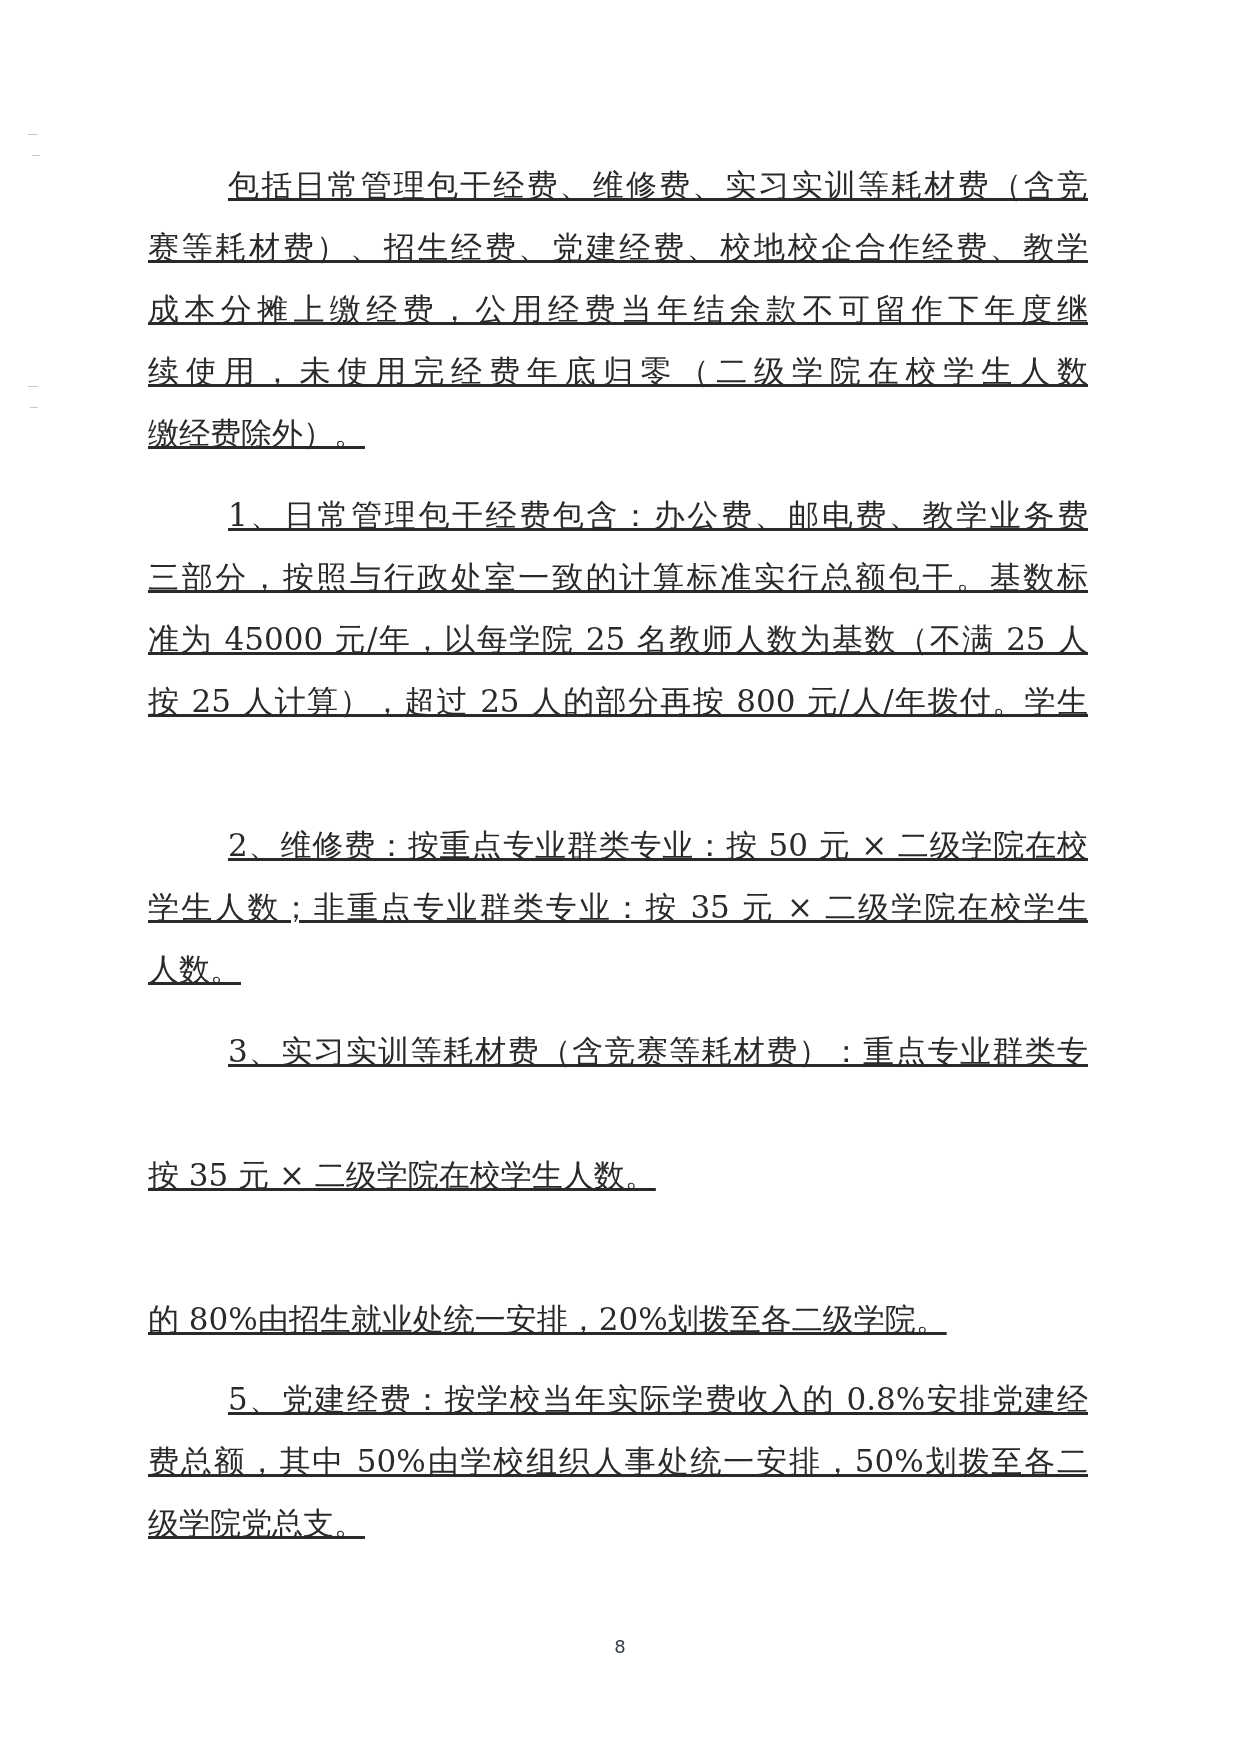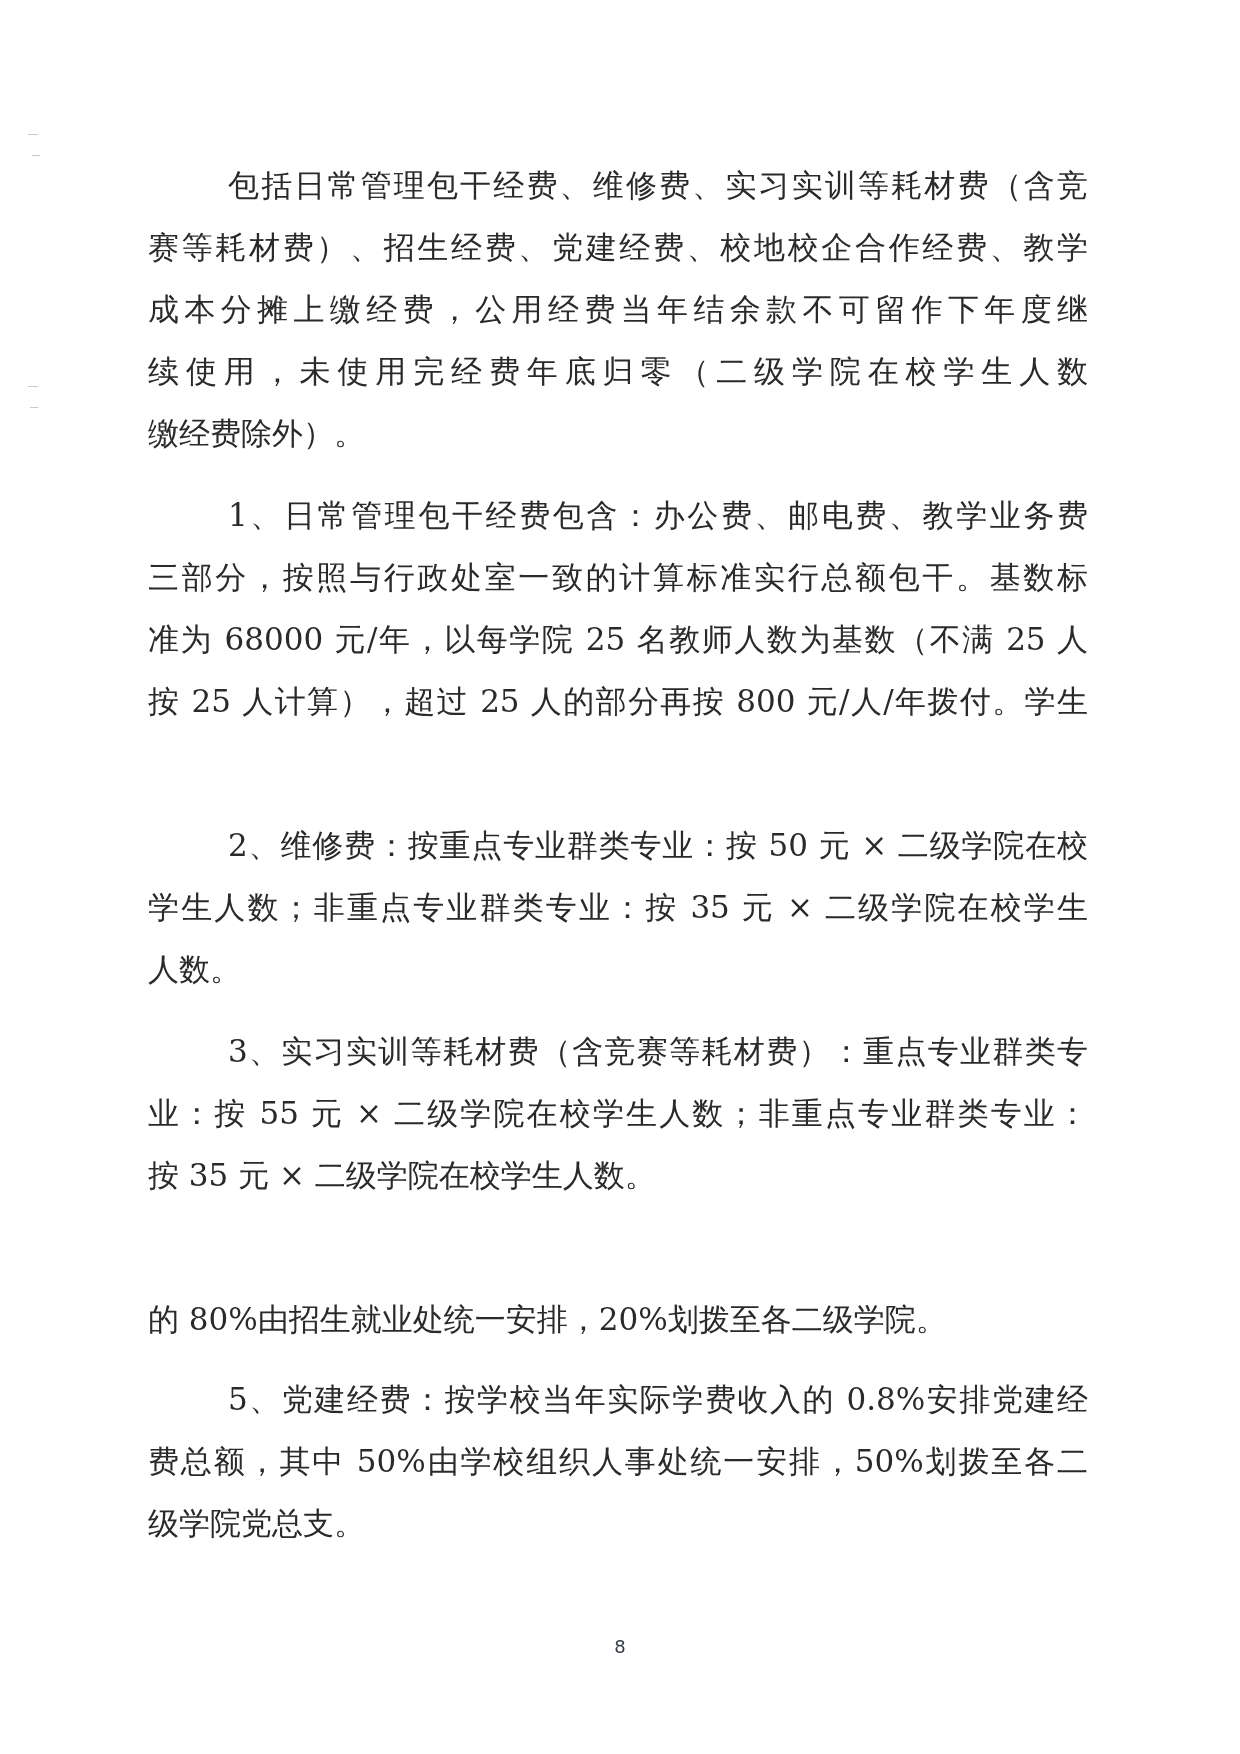--- a/index.html
+++ b/index.html
@@ -26,20 +26,21 @@
       position: absolute;
       left: 148px;
       width: 940px;
       height: 50px;
       font-size: 31px;
       line-height: 50px;
       white-space: nowrap;
       text-align: justify;
       text-align-last: justify;
       letter-spacing: 0px;
+      text-decoration: underline;
     }
     .line.indent { left: 228px; width: 860px; }
     .line.last { text-align-last: left; }
     .page-number {
       position: absolute;
       left: 600px;
       width: 40px;
       top: 1636px;
       text-align: center;
       font-family: "DejaVu Sans", sans-serif;
@@ -58,29 +59,28 @@
 <div class="page">
 
   <div class="line indent" style="top:160px">包括日常管理包干经费、维修费、实习实训等耗材费（含竞</div>
   <div class="line" style="top:222px">赛等耗材费）、招生经费、党建经费、校地校企合作经费、教学</div>
   <div class="line" style="top:284px">成本分摊上缴经费，公用经费当年结余款不可留作下年度继</div>
   <div class="line" style="top:346px">续使用，未使用完经费年底归零（二级学院在校学生人数</div>
   <div class="line last" style="top:408px">缴经费除外）。</div>
 
   <div class="line indent" style="top:490px">1、日常管理包干经费包含：办公费、邮电费、教学业务费</div>
   <div class="line" style="top:552px">三部分，按照与行政处室一致的计算标准实行总额包干。基数标</div>
-  <div class="line" style="top:614px">准为 68000 元/年，以每学院 25 名教师人数为基数（不满 25 人</div>
+  <div class="line" style="top:614px">准为 45000 元/年，以每学院 25 名教师人数为基数（不满 25 人</div>
   <div class="line" style="top:676px">按 25 人计算），超过 25 人的部分再按 800 元/人/年拨付。学生</div>
 
   <div class="line indent" style="top:820px">2、维修费：按重点专业群类专业：按 50 元 × 二级学院在校</div>
   <div class="line" style="top:882px">学生人数；非重点专业群类专业：按 35 元 × 二级学院在校学生</div>
   <div class="line last" style="top:944px">人数。</div>
 
   <div class="line indent" style="top:1026px">3、实习实训等耗材费（含竞赛等耗材费）：重点专业群类专</div>
-  <div class="line" style="top:1088px">业：按 55 元 × 二级学院在校学生人数；非重点专业群类专业：</div>
   <div class="line last" style="top:1150px">按 35 元 × 二级学院在校学生人数。</div>
 
   <div class="line last" style="top:1294px">的 80%由招生就业处统一安排，20%划拨至各二级学院。</div>
 
   <div class="line indent" style="top:1374px">5、党建经费：按学校当年实际学费收入的 0.8%安排党建经</div>
   <div class="line" style="top:1436px">费总额，其中 50%由学校组织人事处统一安排，50%划拨至各二</div>
   <div class="line last" style="top:1498px">级学院党总支。</div>
 
   <div class="scan-mark" style="left:28px; top:134px; width:10px;"></div>
   <div class="scan-mark" style="left:32px; top:155px; width:8px;"></div>

